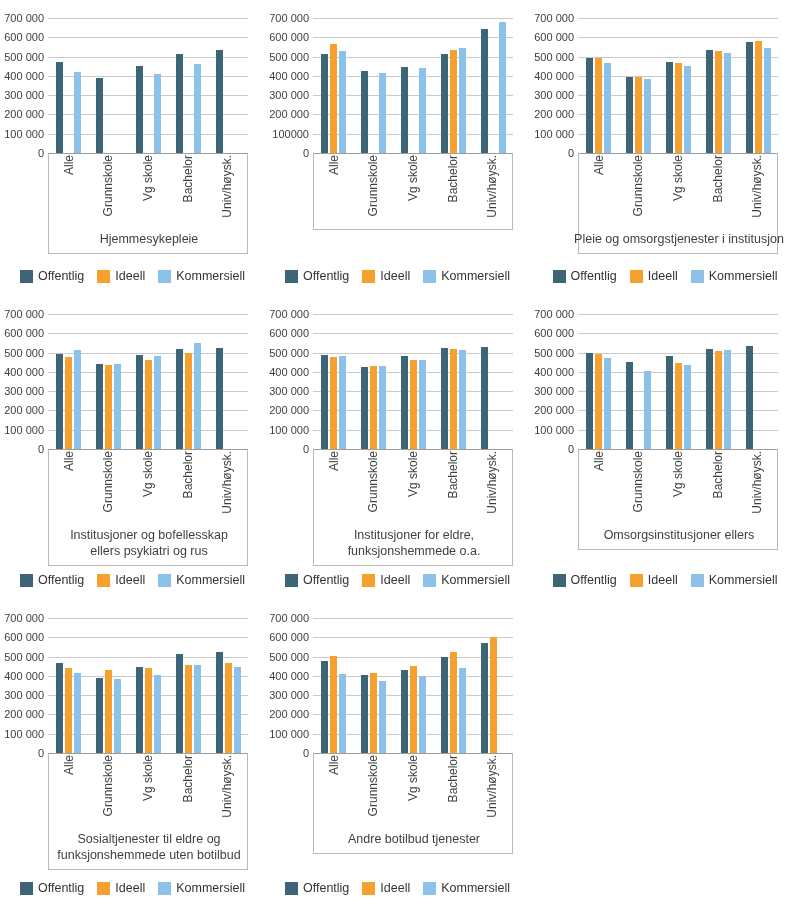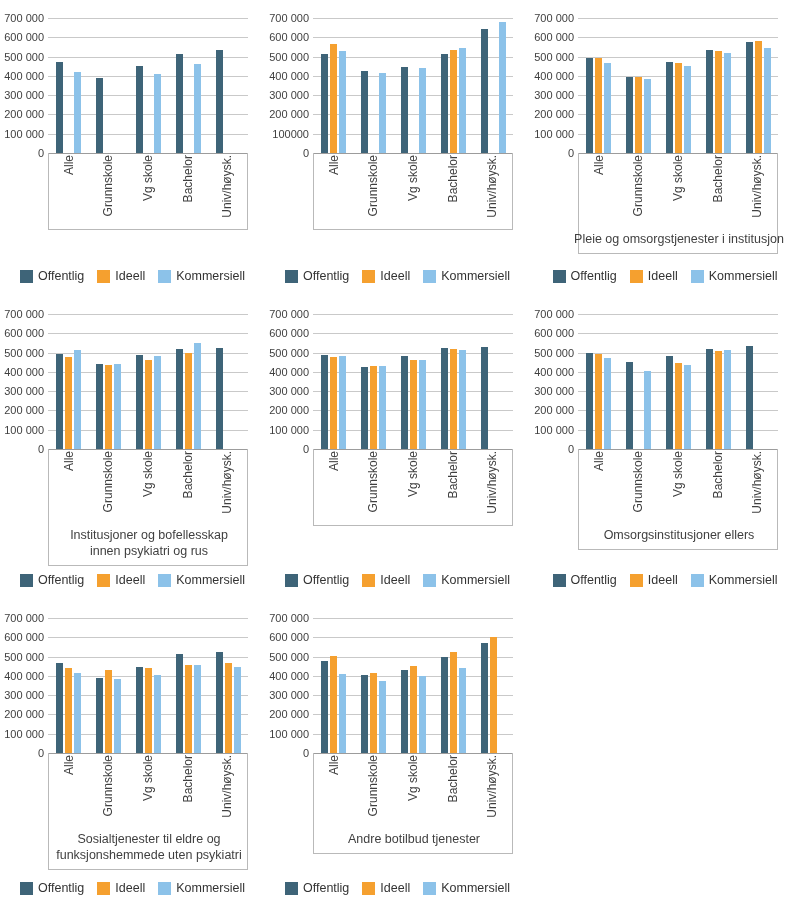--- a/index.html
+++ b/index.html
@@ -113,20 +113,21 @@
             <div class="cat">
               <span style="color: rgb(63, 63, 63);">Vg skole</span>
             </div>
             <div class="cat">
               <span style="color: rgb(63, 63, 63);">Bachelor</span>
             </div>
             <div class="cat">
               <span style="color: rgb(63, 63, 63);">Univ/høysk.</span>
             </div>
           </div>
+          <div class="title" style="color: rgb(63, 63, 63);">Hjemmesykepleie</div>
         </div>
         <div class="legend">
           <div class="litem">
             <span class="swatch" style="background: rgb(62, 100, 120);"></span>
             <span>Offentlig</span>
           </div>
           <div class="litem">
             <span class="swatch" style="background: rgb(245, 160, 47);"></span>
             <span>Ideell</span>
           </div>
@@ -361,21 +362,21 @@
               <span style="color: rgb(63, 63, 63);">Vg skole</span>
             </div>
             <div class="cat">
               <span style="color: rgb(63, 63, 63);">Bachelor</span>
             </div>
             <div class="cat">
               <span style="color: rgb(63, 63, 63);">Univ/høysk.</span>
             </div>
           </div>
           <div class="title" style="color: rgb(63, 63, 63);">Institusjoner og bofellesskap
-innen psykiatri og rus</div>
+ellers psykiatri og rus</div>
         </div>
         <div class="legend">
           <div class="litem">
             <span class="swatch" style="background: rgb(62, 100, 120);"></span>
             <span>Offentlig</span>
           </div>
           <div class="litem">
             <span class="swatch" style="background: rgb(245, 160, 47);"></span>
             <span>Ideell</span>
           </div>
@@ -444,20 +445,22 @@
             <div class="cat">
               <span style="color: rgb(63, 63, 63);">Vg skole</span>
             </div>
             <div class="cat">
               <span style="color: rgb(63, 63, 63);">Bachelor</span>
             </div>
             <div class="cat">
               <span style="color: rgb(63, 63, 63);">Univ/høysk.</span>
             </div>
           </div>
+          <div class="title" style="color: rgb(63, 63, 63);">Institusjoner for eldre,
+funksjonshemmede o.a.</div>
         </div>
         <div class="legend">
           <div class="litem">
             <span class="swatch" style="background: rgb(62, 100, 120);"></span>
             <span>Offentlig</span>
           </div>
           <div class="litem">
             <span class="swatch" style="background: rgb(245, 160, 47);"></span>
             <span>Ideell</span>
           </div>
@@ -610,21 +613,21 @@
               <span style="color: rgb(63, 63, 63);">Vg skole</span>
             </div>
             <div class="cat">
               <span style="color: rgb(63, 63, 63);">Bachelor</span>
             </div>
             <div class="cat">
               <span style="color: rgb(63, 63, 63);">Univ/høysk.</span>
             </div>
           </div>
           <div class="title" style="color: rgb(63, 63, 63);">Sosialtjenester til eldre og
-funksjonshemmede uten psykiatri</div>
+funksjonshemmede uten botilbud</div>
         </div>
         <div class="legend">
           <div class="litem">
             <span class="swatch" style="background: rgb(62, 100, 120);"></span>
             <span>Offentlig</span>
           </div>
           <div class="litem">
             <span class="swatch" style="background: rgb(245, 160, 47);"></span>
             <span>Ideell</span>
           </div>

